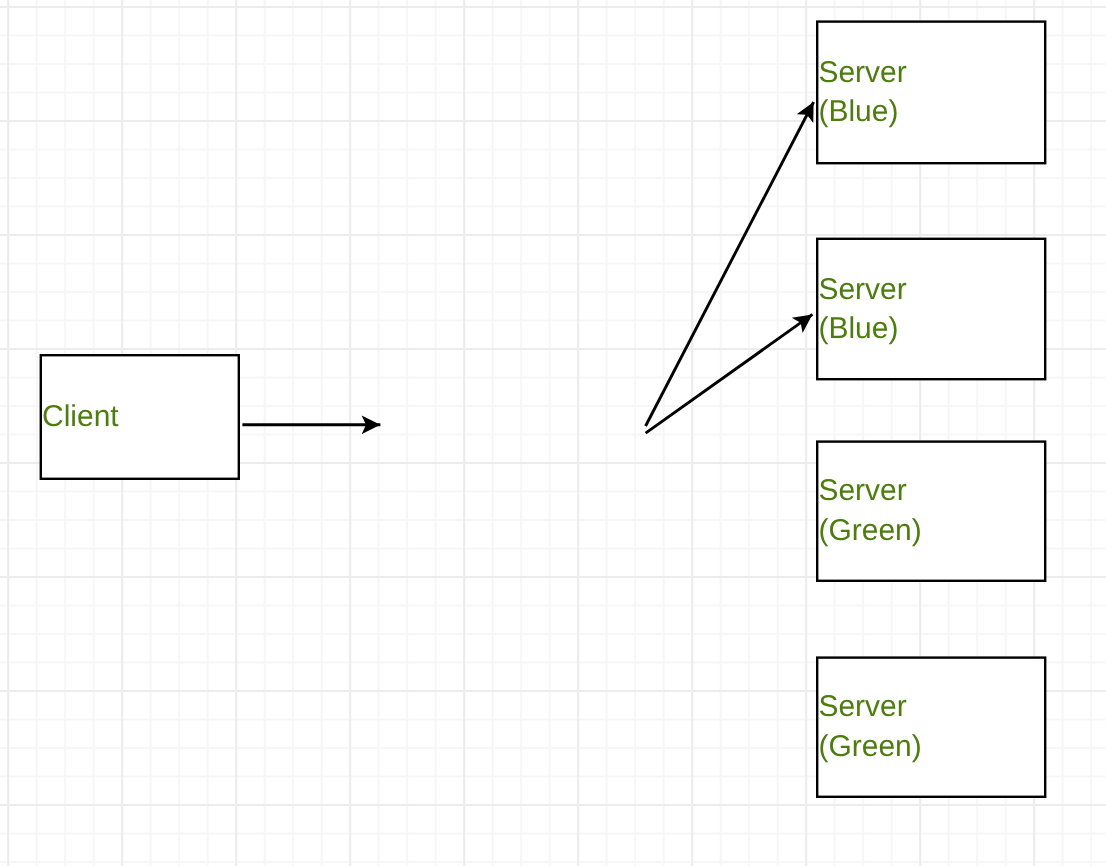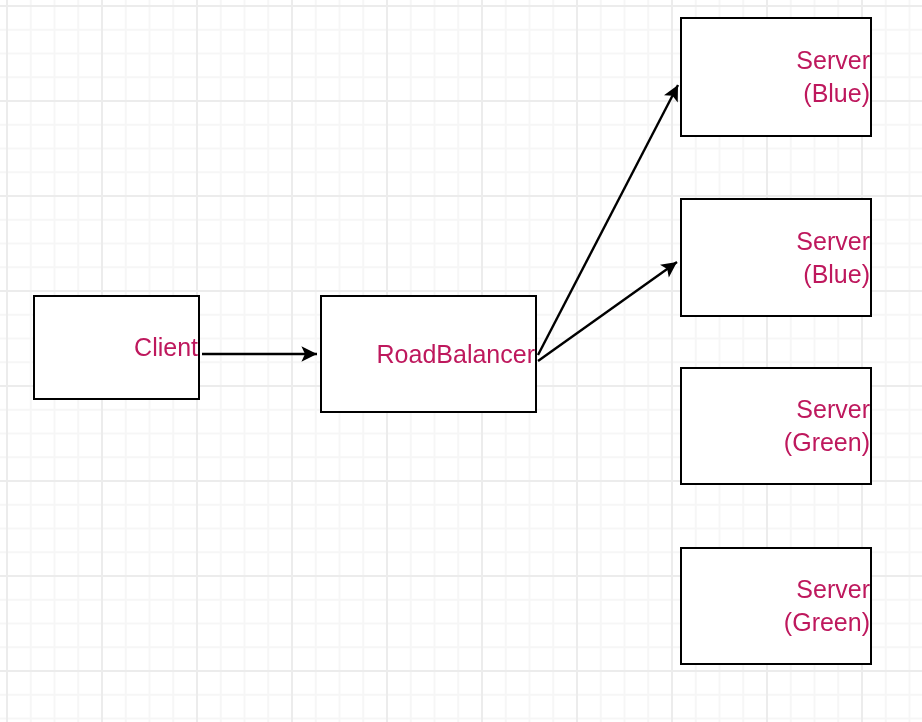--- a/index.html
+++ b/index.html
@@ -27,24 +27,24 @@
     left: 0; top: 0;
     width: 922px;
     height: 722px;
     pointer-events: none;
   }
   .node {
     position: absolute;
     box-sizing: border-box;
     background: #ffffff;
     border: 2.4px solid #000000;
-    color: #be185d;
+    color: #4d7c0f;
     display: flex;
     flex-direction: column;
-    align-items: flex-end;
+    align-items: flex-start;
     justify-content: center;
     text-align: center;
     font-size: 25px;
     line-height: 33px;
     white-space: nowrap;
   }
   #node-client       { left: 33px;  top: 295px; width: 167px; height: 105px; }
   #node-roadbalancer { left: 320px; top: 295px; width: 217px; height: 118px; }
   #node-server-1     { left: 680px; top: 17px;  width: 192px; height: 120px; }
   #node-server-2     { left: 680px; top: 198px; width: 192px; height: 119px; }
@@ -64,23 +64,20 @@
     </defs>
     <line x1="202" y1="354" x2="317" y2="354" stroke="#000000" stroke-width="2.4" marker-end="url(#arrowhead)"></line>
     <line x1="538" y1="355" x2="678" y2="85" stroke="#000000" stroke-width="2.4" marker-end="url(#arrowhead)"></line>
     <line x1="538" y1="361" x2="677" y2="262" stroke="#000000" stroke-width="2.4" marker-end="url(#arrowhead)"></line>
   </svg>
 
   <div class="node" id="node-client">
     <span>Client</span>
   </div>
 
-  <div class="node" id="node-roadbalancer">
-    <span>RoadBalancer</span>
-  </div>
 
   <div class="node" id="node-server-1">
     <span>Server</span>
     <span>(Blue)</span>
   </div>
 
   <div class="node" id="node-server-2">
     <span>Server</span>
     <span>(Blue)</span>
   </div>

